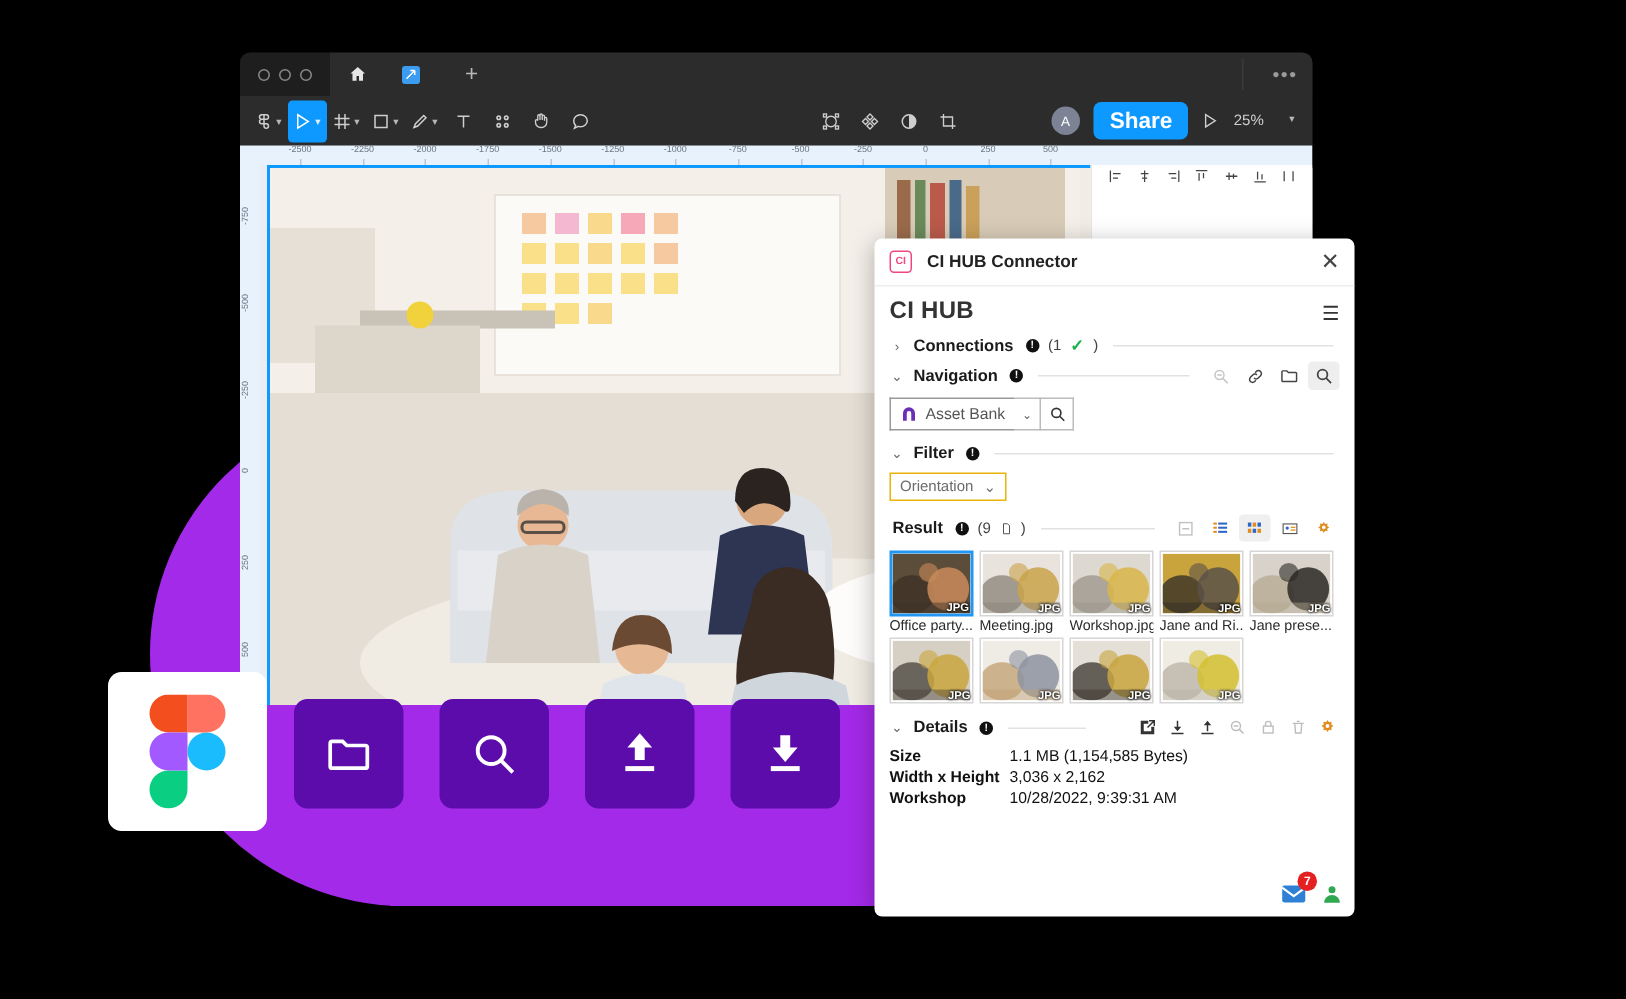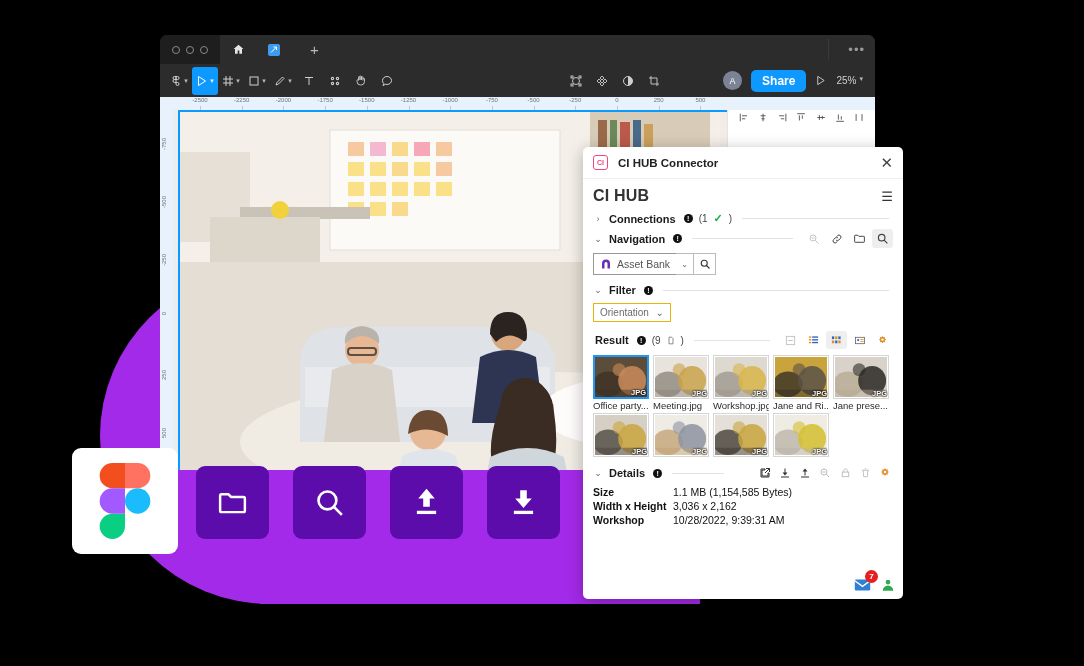--- a/index.html
+++ b/index.html
@@ -27,24 +27,24 @@
   .sepline { position:absolute; right:46px; top:4px; width:1px; height:21px; background:#3a3a3a; }
 
   .ftoolbar { height:33px; background:#2c2c2c; display:flex; align-items:center; padding:0 6px; position:relative; }
   .tbtn { height:28px; min-width:26px; display:flex; align-items:center; justify-content:center;
           color:#cfcfcf; gap:2px; padding:0 4px; border-radius:3px; }
   .tbtn.active { background:#0d99ff; color:#fff; }
   .caret { font-size:7px; opacity:.85; }
   .spacer { flex:1; }
   .avatar { width:19px; height:19px; border-radius:50%; background:#7b8394; color:#fff;
             font-size:9px; display:flex; align-items:center; justify-content:center; }
-  .sharebtn { background:#0d99ff; color:#fff; font-size:12px; font-weight:bold; padding:4px 11px;
+  .sharebtn { background:#0d99ff; color:#fff; font-size:15px; font-weight:bold; padding:4px 11px;
               border-radius:5px; margin-left:9px; }
   .playbtn { color:#cfcfcf; margin-left:9px; font-size:11px; }
-  .zoomlbl { color:#cfcfcf; font-size:10px; margin-left:10px; margin-right:6px; display:flex; gap:3px; }
+  .zoomlbl { color:#cfcfcf; font-size:10px; margin-left:10px; margin-right:6px; display:flex; gap:17px; }
 
   .ruler { height:13px; background:#e8f2fd; position:relative; overflow:hidden; }
   .rtick { position:absolute; top:0; font-size:6px; color:#6b7684; transform:translateX(-50%); }
   .rmark { position:absolute; bottom:0; width:1px; height:4px; background:#b6c9dc; }
   .canvasarea { position:relative; height:360px; background:#e8eef4; overflow:hidden; }
   .lruler { position:absolute; left:0; top:0; width:13px; height:100%; background:#e8f2fd; z-index:4; }
   .lrtick { position:absolute; left:1px; font-size:6px; color:#6b7684; writing-mode:vertical-rl; transform:rotate(180deg); }
 
   
   .photo { position:absolute; left:18px; top:0; right:0; bottom:0; overflow:hidden;
@@ -60,21 +60,21 @@
   
   .pbtns { position:absolute; left:196px; top:466px; display:flex; gap:24px; z-index:8; }
   .pbtn { width:73px; height:73px; background:#5b0cab; border-radius:9px;
           display:flex; align-items:center; justify-content:center; }
 
   
   .flogo { position:absolute; left:72px; top:448px; width:106px; height:106px; background:#fff;
            border-radius:9px; display:flex; align-items:center; justify-content:center; z-index:9; }
 
   
-  .ci { position:absolute; left:583px; top:147px; width:320px; height:452px; background:#fff;
+  .ci { position:absolute; left:583px; top:159px; width:320px; height:452px; background:#fff;
         border-radius:5px; box-shadow:0 3px 16px rgba(0,0,0,.28); overflow:hidden; z-index:12;
         font-size:11px; color:#222; }
   .citop { height:32px; display:flex; align-items:center; padding:0 10px; border-bottom:1px solid #eee; }
   .cilogo { width:15px; height:15px; border:1.5px solid #f0477e; border-radius:3px; color:#f0477e;
             font-size:7px; font-weight:bold; display:flex; align-items:center; justify-content:center; }
   .cititle { font-size:11.5px; font-weight:bold; margin-left:10px; color:#222; }
   .cix { margin-left:auto; color:#444; font-size:15px; line-height:1; }
 
   .cihead { display:flex; align-items:center; padding:8px 10px 5px 10px; }
   .cihead b { font-size:16px; color:#333; letter-spacing:.2px; }

